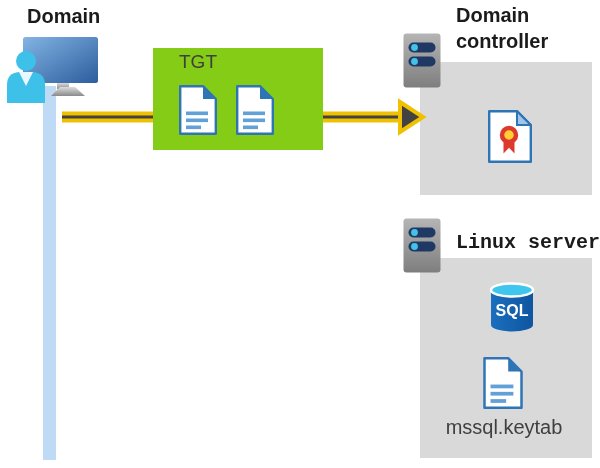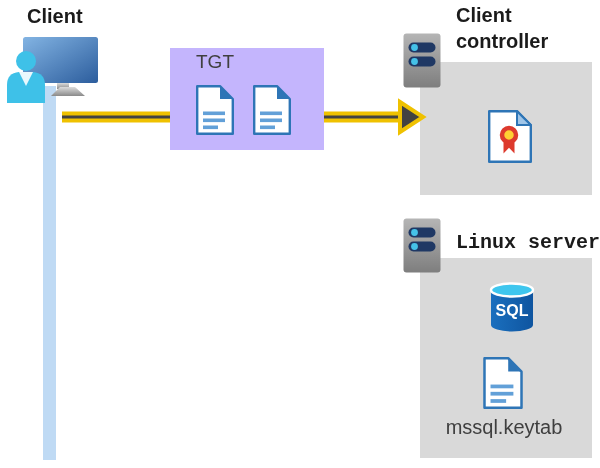--- a/index.html
+++ b/index.html
@@ -6,21 +6,21 @@
   .canvas{position:relative;width:600px;height:468px;background:#ffffff;overflow:hidden;
           font-family:"Liberation Sans",sans-serif;}
   .abs{position:absolute;}
   .heading{font-size:20px;font-weight:bold;color:#1b1b1b;line-height:26px;}
   .client-label{left:27px;top:3px;}
   .dc-label{left:456px;top:2px;width:126px;}
   .linux-label{left:456px;top:230px;white-space:nowrap;font-family:Liberation Mono, monospace;}
   .v-line{left:43px;top:86px;width:13px;height:374px;background:#bfdaf4;}
   .arrow-svg{left:56px;top:96px;width:372px;height:42px;}
   .client-icon{left:5px;top:28px;width:100px;height:75px;}
-  .ticket-box{left:170px;top:48px;width:154px;height:102px;background:#c4b5fd;}
+  .ticket-box{left:153px;top:48px;width:170px;height:102px;background:#84cc16;}
   .t-label{position:absolute;top:3px;width:60px;text-align:center;font-size:19px;color:#3f3f3f;}
   .t-label.tgt{left:15px;}
   .t-label.spn{left:72px;}
   .doc-tgt{position:absolute;left:26px;top:37px;width:38px;height:50px;}
   .doc-spn{position:absolute;left:83px;top:37px;width:38px;height:50px;}
   .panel{background:#d9d9d9;}
   .dc-box{left:420px;top:62px;width:172px;height:133px;}
   .linux-box{left:420px;top:258px;width:172px;height:200px;}
   .srv-icon{width:38px;height:55px;}
   .dc-srv{left:403px;top:33px;}
@@ -61,21 +61,21 @@
   <div class="abs panel linux-box"></div>
 
   <div class="abs v-line"></div>
 
   <svg class="abs arrow-svg" viewBox="0 0 372 42">
     <rect x="6" y="15.5" width="342" height="11" fill="#EFC100"></rect>
     <rect x="6" y="19.5" width="342" height="3" fill="#424242"></rect>
     <polygon points="344,6 367,21 344,36" fill="#424242" stroke="#efc100" stroke-width="4" stroke-linejoin="miter"></polygon>
   </svg>
 
-  <div class="abs heading client-label">Client</div>
+  <div class="abs heading client-label">Domain</div>
 
   <svg class="abs client-icon" viewBox="0 0 100 75">
     <rect x="18" y="9" width="75" height="46" rx="2.5" fill="url(#g-mon)"></rect>
     <rect x="52" y="55" width="12" height="6" fill="url(#g-stand)"></rect>
     <path d="M46,68 L80,68 L70,59 L55,59 Z" fill="url(#g-stand)"></path>
     <g>
       <circle cx="21" cy="33" r="10" fill="#3ec1e8"></circle>
       <path d="M2,75 L2,57 Q2,45 14,44 L28,44 Q40,45 40,57 L40,75 Z" fill="#3ec1e8"></path>
       <path d="M14,44 L28,44 L21,58 Z" fill="#e9f8fd"></path>
     </g>
@@ -92,21 +92,21 @@
     </svg>
     <svg class="doc-spn" viewBox="0 0 38 50">
       <path d="M1.2,1.2 H24 L36.8,14 V48.8 H1.2 Z" fill="#ffffff" stroke="#2e75b6" stroke-width="2.4" stroke-linejoin="round"></path>
       <path d="M24,1.2 L24,14 L36.8,14 Z" fill="#2e75b6"></path>
       <rect x="7" y="26.5" width="22" height="3.6" fill="#62a0d8"></rect>
       <rect x="7" y="33.5" width="22" height="3.6" fill="#62a0d8"></rect>
       <rect x="7" y="40.5" width="15" height="3.6" fill="#62a0d8"></rect>
     </svg>
   </div>
 
-  <div class="abs heading dc-label">Client controller</div>
+  <div class="abs heading dc-label">Domain controller</div>
   <svg class="abs srv-icon dc-srv" viewBox="0 0 38 55">
     <rect x="0.5" y="0.5" width="37" height="54" rx="3" fill="url(#g-srv)"></rect>
     <rect x="5.5" y="9.5" width="27" height="10" rx="5" fill="#1f3864"></rect>
     <circle cx="11.5" cy="14.5" r="3.4" fill="#45c2e8"></circle>
     <rect x="5.5" y="23.5" width="27" height="10" rx="5" fill="#1f3864"></rect>
     <circle cx="11.5" cy="28.5" r="3.4" fill="#45c2e8"></circle>
   </svg>
   <svg class="abs cert-icon" viewBox="0 0 44 53">
     <path d="M1.2,1.2 H29 L42.8,15 V51.8 H1.2 Z" fill="#ffffff" stroke="#2e75b6" stroke-width="2.4" stroke-linejoin="round"></path>
     <path d="M29,1.2 V15 H42.8 Z" fill="#9fc5e8" stroke="#2e75b6" stroke-width="2"></path>

